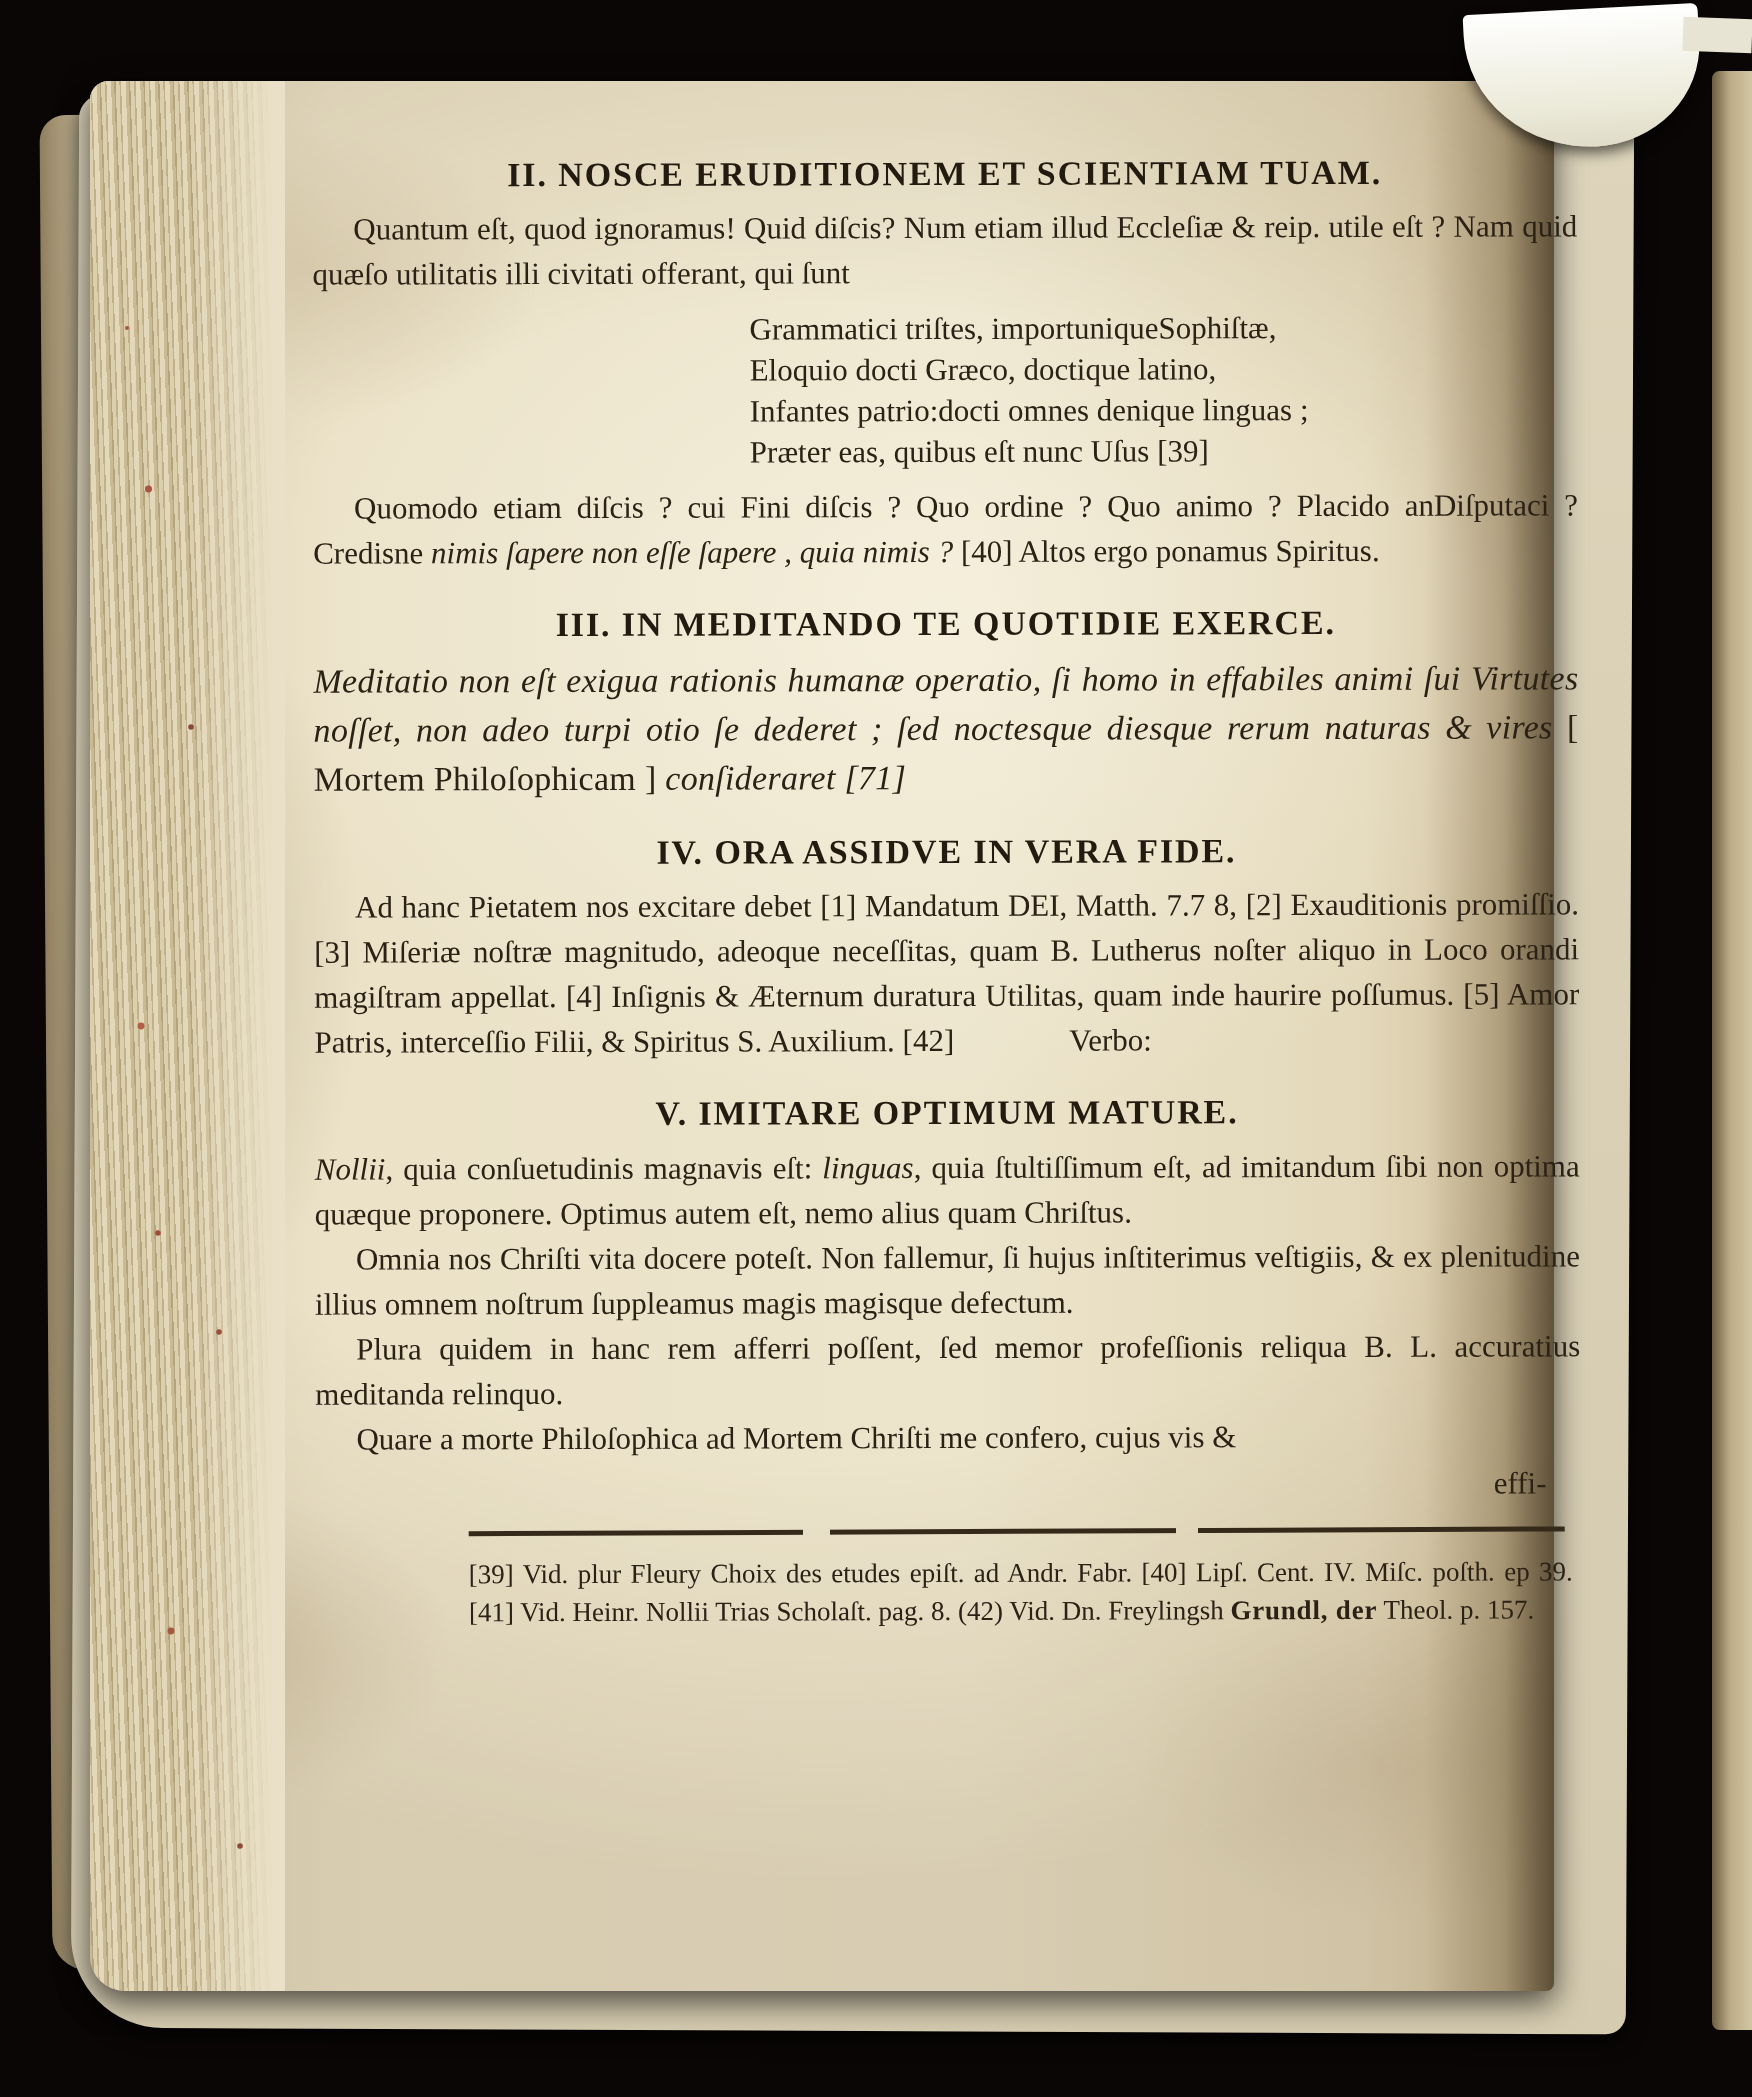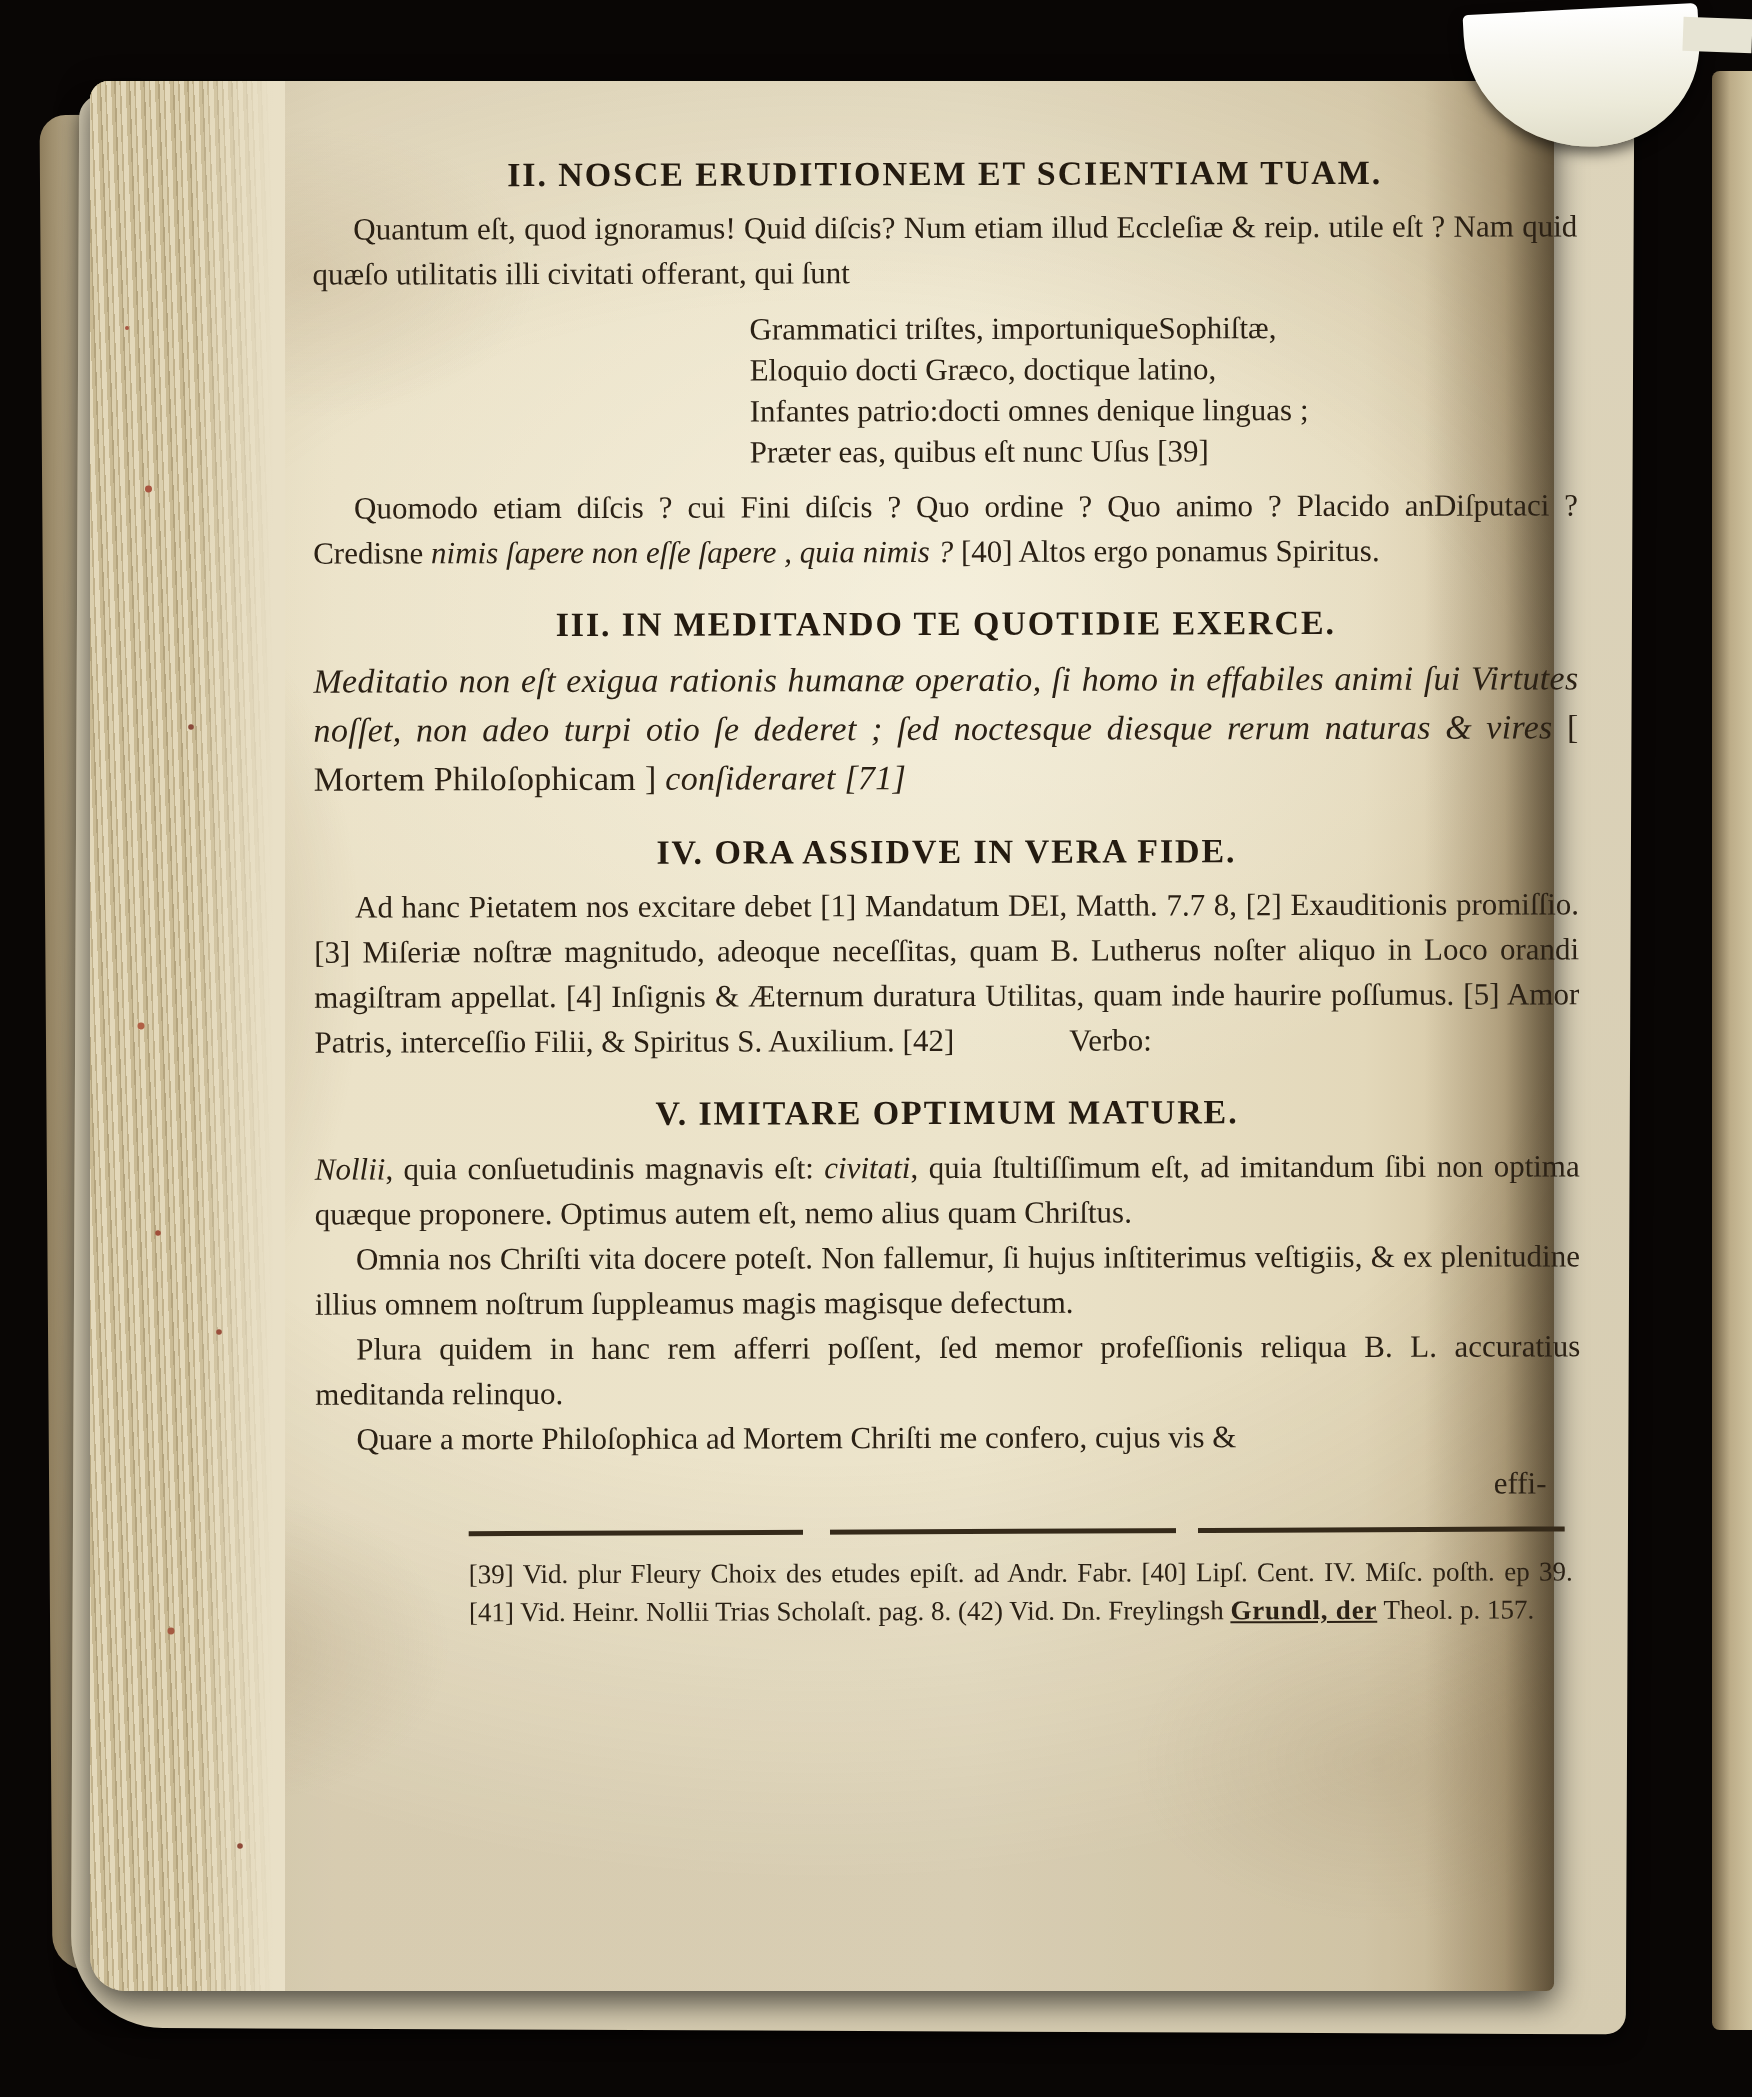--- a/index.html
+++ b/index.html
@@ -97,21 +97,21 @@
   .gap{display:inline-block;width:115px;}
   .catchword-line{text-align:right;padding-right:34px;font-size:31px;line-height:43px;margin-top:3.1px;}
   .rule{
     height:5.4px;margin:23px 0 20px 153px;width:1096px;
     background:linear-gradient(90deg,#352a1a 0 30.5%,transparent 30.5% 33%,#352a1a 33% 64.5%,transparent 64.5% 66.5%,#352a1a 66.5% 100%);
     transform:rotate(-0.1deg);
   }
   .footnotes{
     margin:0 0 0 153px;width:1104px;font-size:27px;line-height:38px;text-align:justify;
   }
-  .fraktur{font-weight:bold;letter-spacing:0.8px;text-decoration:underline;}
+  .fraktur{font-weight:bold;letter-spacing:0.8px;}
 </style>
 </head>
 <body>
 
 <div class="scene">
 
   <div class="left-deckle"></div>
   <div class="under-page"></div>
 
   <div class="book-page">
@@ -144,21 +144,21 @@
 
       <div class="h-section">IV. ORA ASSIDVE IN VERA FIDE.</div>
 
       <p class="para indent">
         <span>Ad hanc Pietatem nos excitare debet [1] Mandatum DEI, Matth. 7.7 8, [2] Exauditionis promiſſio. [3] Miſeriæ noſtræ magnitudo, adeoque neceſſitas, quam B. Lutherus noſter aliquo in Loco orandi magiſtram appellat. [4] Inſignis &amp; Æternum duratura Utilitas, quam inde haurire poſſumus. [5] Amor Patris, interceſſio Filii, &amp; Spiritus S. Auxilium. [42]</span><span class="gap"></span><span>Verbo:</span>
       </p>
 
       <div class="h-section">V. IMITARE OPTIMUM MATURE.</div>
 
       <p class="para">
-        <span class="it">Nollii</span><span>, quia conſuetudinis magnavis eſt: </span><span class="it">civitati</span><span>, quia ſtultiſſimum eſt, ad imitandum ſibi non optima quæque proponere. Optimus autem eſt, nemo alius quam Chriſtus.</span>
+        <span class="it">Nollii</span><span>, quia conſuetudinis magnavis eſt: </span><span class="it">linguas</span><span>, quia ſtultiſſimum eſt, ad imitandum ſibi non optima quæque proponere. Optimus autem eſt, nemo alius quam Chriſtus.</span>
       </p>
 
       <p class="para indent">Omnia nos Chriſti vita docere poteſt. Non fallemur, ſi hujus inſtiterimus veſtigiis, &amp; ex plenitudine illius omnem noſtrum ſuppleamus magis magisque defectum.</p>
 
       <p class="para indent">Plura quidem in hanc rem afferri poſſent, ſed memor profeſſionis reliqua B. L. accuratius meditanda relinquo.</p>
 
       <p class="para indent">Quare a morte Philoſophica ad Mortem Chriſti me confero, cujus vis &amp;</p>
 
       <div class="catchword-line">effi-</div>
 

